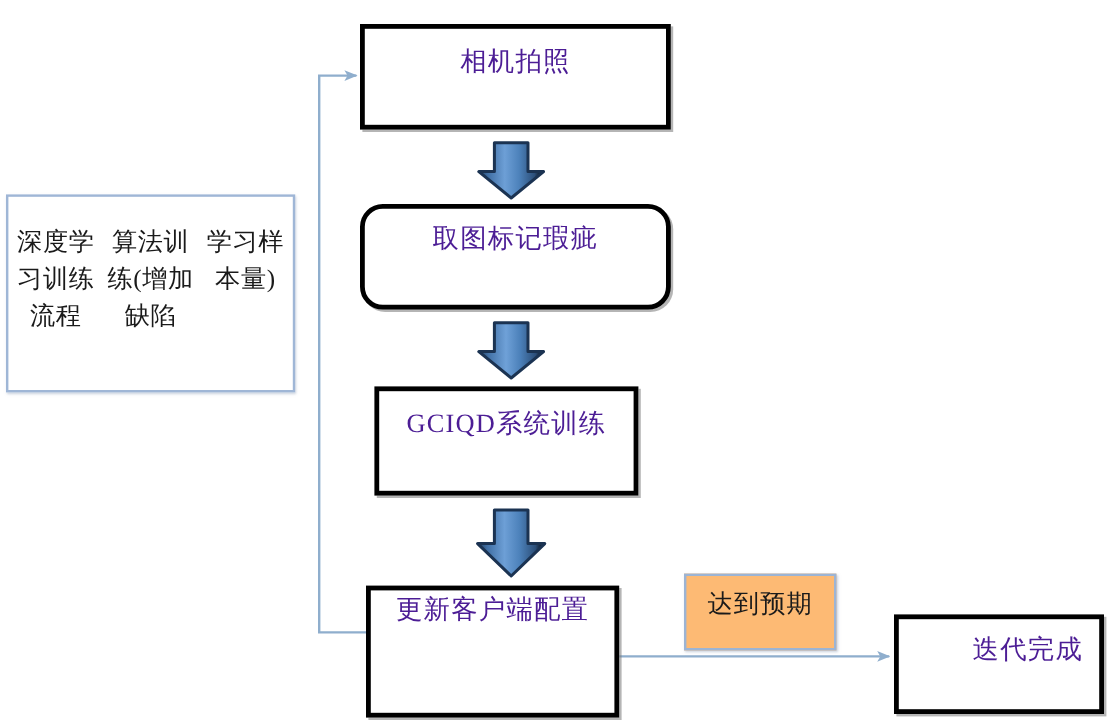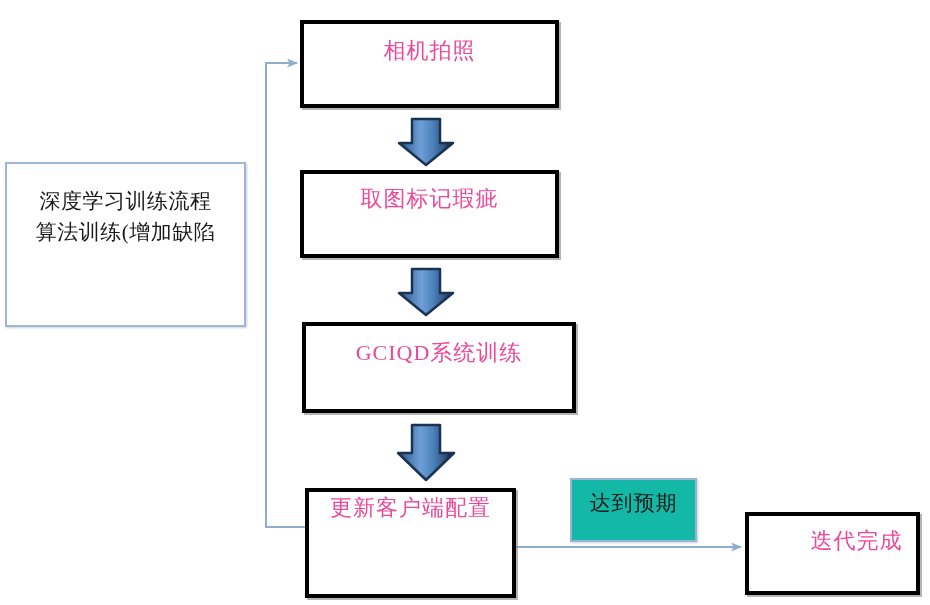--- a/index.html
+++ b/index.html
@@ -24,31 +24,31 @@
     position: absolute;
     box-sizing: border-box;
     background: #ffffff;
     border: 4px solid #000000;
     box-shadow: 2px 2px 0 rgba(120,120,120,0.55);
   }
   .proc-box .box-label {
     display: block;
     width: 100%;
     text-align: center;
-    color: #ec4899;
+    color: #4c1d95;
     font-size: 22px;
     line-height: 30px;
     letter-spacing: 1px;
   }
 
   
   .light-box {
     position: absolute;
     box-sizing: border-box;
-    background: #14b8a6;
+    background: #fdba74;
     border: 2px solid #9cb4d4;
     box-shadow: 1px 1px 2px rgba(150,165,190,0.5);
   }
   .light-box .box-label {
     display: block;
     width: 100%;
     text-align: center;
     color: #1a1a1a;
     font-size: 21px;
     line-height: 30px;
@@ -60,21 +60,21 @@
     position: absolute;
     left: 5px;
     top: 162px;
     width: 241px;
     height: 165px;
     box-sizing: border-box;
     background: #ffffff;
     border: 2px solid #9fb6d6;
     box-shadow: 1px 1px 2px rgba(150,165,190,0.5);
     display: flex;
-    flex-direction: column;
+    flex-direction: row;
     justify-content: flex-start;
     align-items: flex-start;
     padding-top: 22px;
   }
   #info-panel .panel-line {
     display: block;
     width: 100%;
     text-align: center;
     color: #1a1a1a;
     font-size: 21px;
@@ -138,31 +138,32 @@
     </g>
 
     <path d="M305,527 L266,527 L266,63 L297,63" fill="none" stroke="#8faecd" stroke-width="2" marker-end="url(#thinArrowHead)"></path>
 
     <path d="M515,547 L741,547" fill="none" stroke="#8faecd" stroke-width="2" marker-end="url(#thinArrowHead)"></path>
   </svg>
 
   <div id="info-panel">
     <span class="panel-line">深度学习训练流程</span>
     <span class="panel-line second">算法训练(增加缺陷</span>
+    <span class="panel-line">学习样本量)</span>
   </div>
 
   <div class="proc-box" style="left:300px; top:20px; width:259px; height:88px; padding-top:12px;">
     <span class="box-label">相机拍照</span>
   </div>
 
-  <div class="proc-box" style="left:300px; top:170px; width:259px; height:88px; padding-top:10px;">
+  <div class="proc-box" style="left:300px; top:170px; width:259px; height:88px; padding-top:10px;border-radius:19px;">
     <span class="box-label">取图标记瑕疵</span>
   </div>
 
-  <div class="proc-box" style="left:302px; top:322px; width:274px; height:91px; padding-top:12px;">
+  <div class="proc-box" style="left:312px; top:322px; width:220px; height:91px; padding-top:12px;">
     <span class="box-label">GCIQD系统训练</span>
   </div>
 
   <div class="proc-box" style="left:305px; top:488px; width:211px; height:110px; padding-top:1px;">
     <span class="box-label">更新客户端配置</span>
   </div>
 
   <div class="light-box" style="left:570px; top:478px; width:127px; height:64px; padding-top:8px;">
     <span class="box-label">达到预期</span>
   </div>

